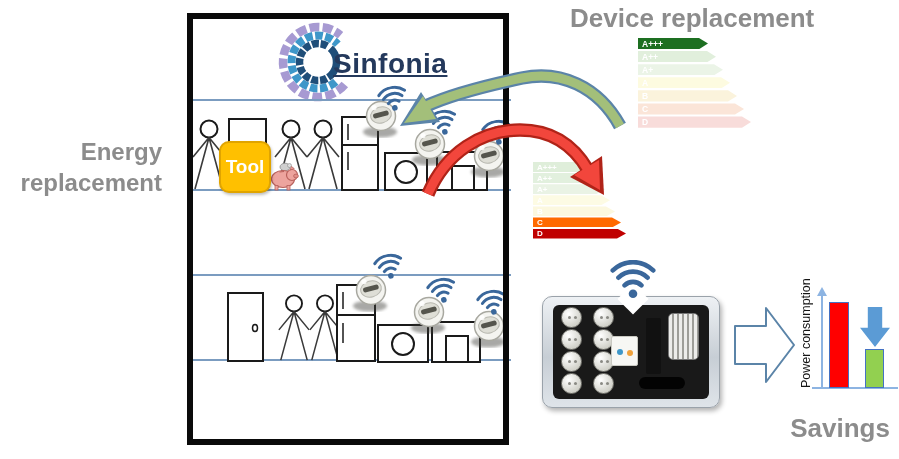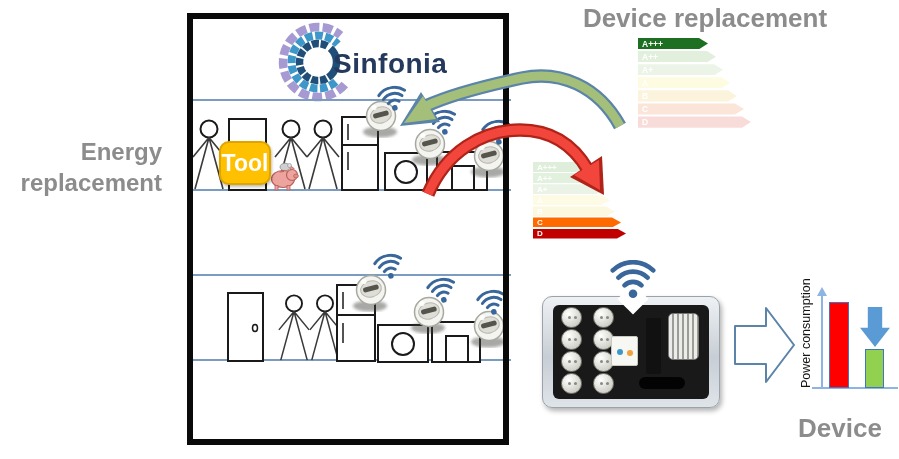--- a/index.html
+++ b/index.html
@@ -12,30 +12,30 @@
 
   
   .house-box{position:absolute;left:187px;top:13px;width:322px;height:432px;
              border:6px solid #0a0a0a;background:transparent;box-sizing:border-box;}
 
   
   .layer{position:absolute;left:0;top:0;width:899px;height:459px;pointer-events:none;}
 
   
   .logo-text{position:absolute;left:333px;top:48px;font-size:28px;font-weight:bold;
-             color:#24395c;letter-spacing:.5px;}
-
-  
-  .tool-box{position:absolute;left:219px;top:141px;width:52px;height:44px;background:#ffc000;
-            border:2px solid #e0a400;border-radius:10px;color:#fff;font-weight:bold;font-size:23px;
+             color:#24395c;letter-spacing:.5px;text-decoration:underline;}
+
+  
+  .tool-box{position:absolute;left:219px;top:141px;width:52px;height:52px;background:#ffc000;
+            border:2px solid #e0a400;border-radius:10px;color:#fff;font-weight:bold;font-size:19px;
             display:flex;align-items:center;justify-content:center;box-shadow:1px 2px 3px rgba(0,0,0,.25);
             box-sizing:border-box;}
 
   
-  .device-replacement-title{left:570px;top:3px;width:270px;text-align:center;font-size:26px;}
+  .device-replacement-title{left:570px;top:3px;width:270px;text-align:left;font-size:26px;}
   .measurement-title{left:535px;top:411px;width:190px;text-align:center;font-size:26px;}
   .savings-title{left:788px;top:413px;width:104px;text-align:center;font-size:26px;}
 
   
   .elabel{position:absolute;}
   .elabel .row{position:relative;color:#fff;font-weight:bold;box-sizing:border-box;
                display:flex;align-items:center;padding-left:4px;
                clip-path:polygon(0 0,calc(100% - 9px) 0,100% 50%,calc(100% - 9px) 100%,0 100%);}
   .eff .row{height:11.2px;margin-bottom:1.9px;font-size:8.5px;}
   .ineff .row{height:10px;margin-bottom:1.1px;font-size:8px;}
@@ -197,21 +197,21 @@
 
   <div class="gray-title energy-consulting">
     <div>Energy</div>
     <div>replacement</div>
   </div>
   <div class="logo-text">Sinfonia</div>
   <div class="tool-box">
     <span>Tool</span>
   </div>
   <div class="gray-title device-replacement-title">Device replacement</div>
-  <div class="gray-title savings-title">Device</div>
+  <div class="gray-title savings-title">Savings</div>
 
   <div class="elabel eff" style="left:638px;top:38px;">
     <div class="row">A+++</div>
     <div class="row">A++</div>
     <div class="row">A+</div>
     <div class="row">A</div>
     <div class="row">B</div>
     <div class="row">C</div>
     <div class="row">D</div>
   </div>

